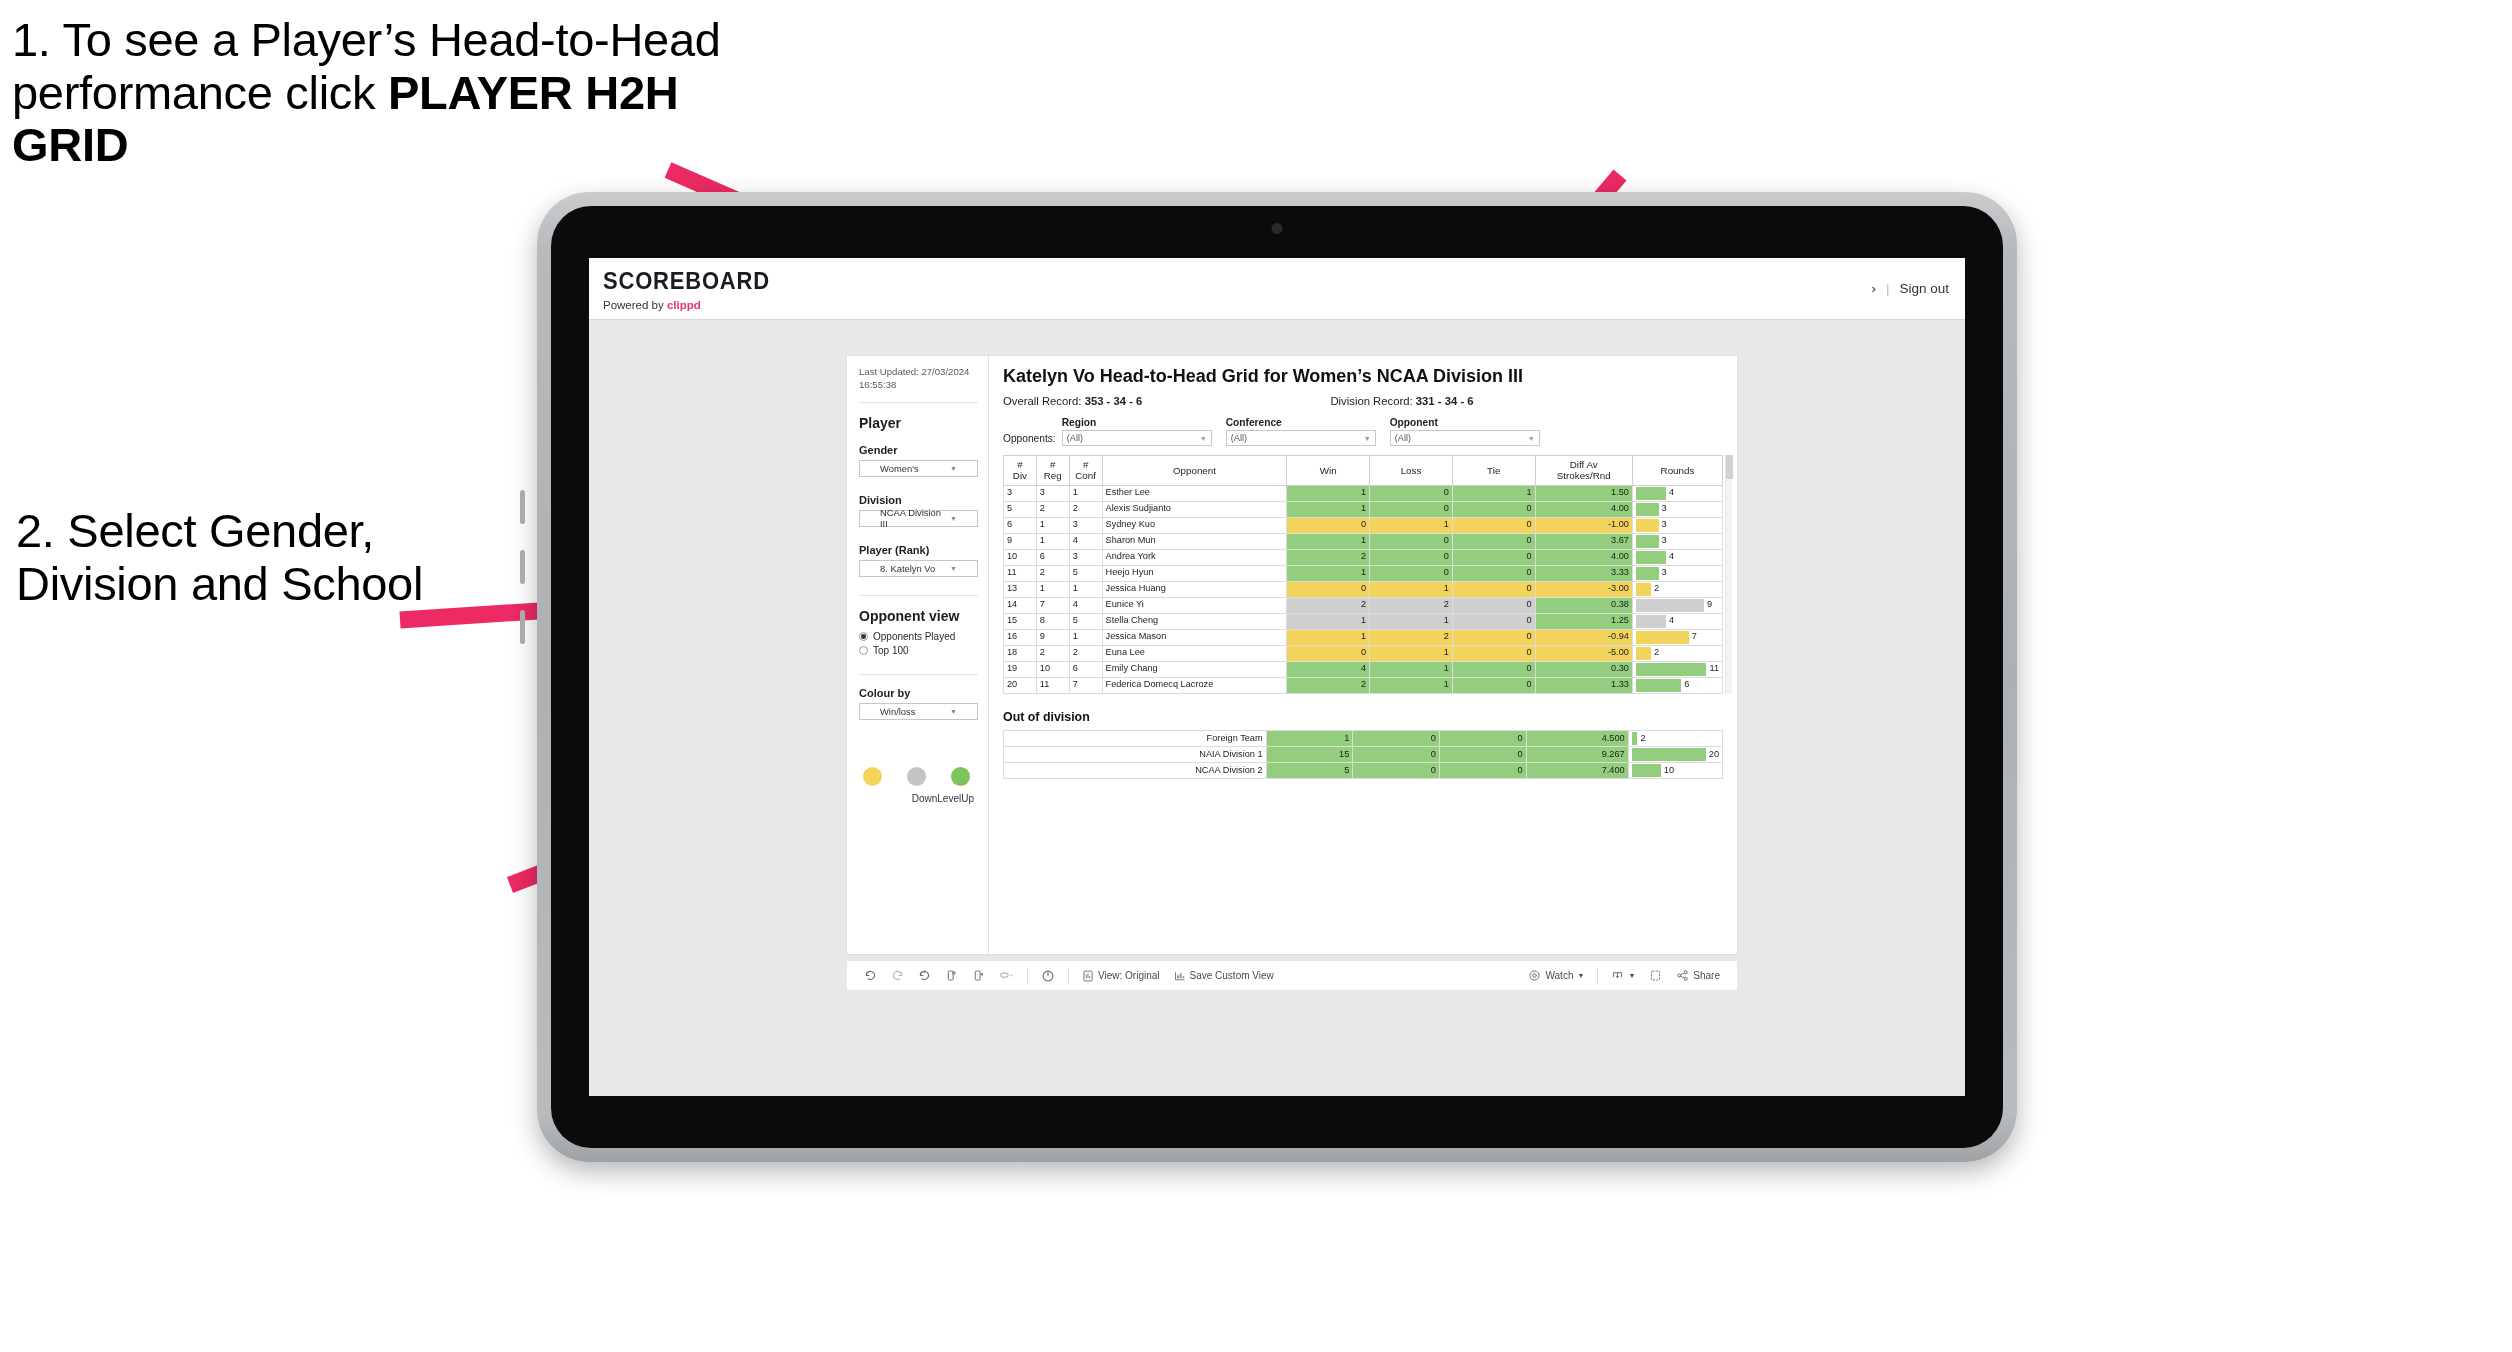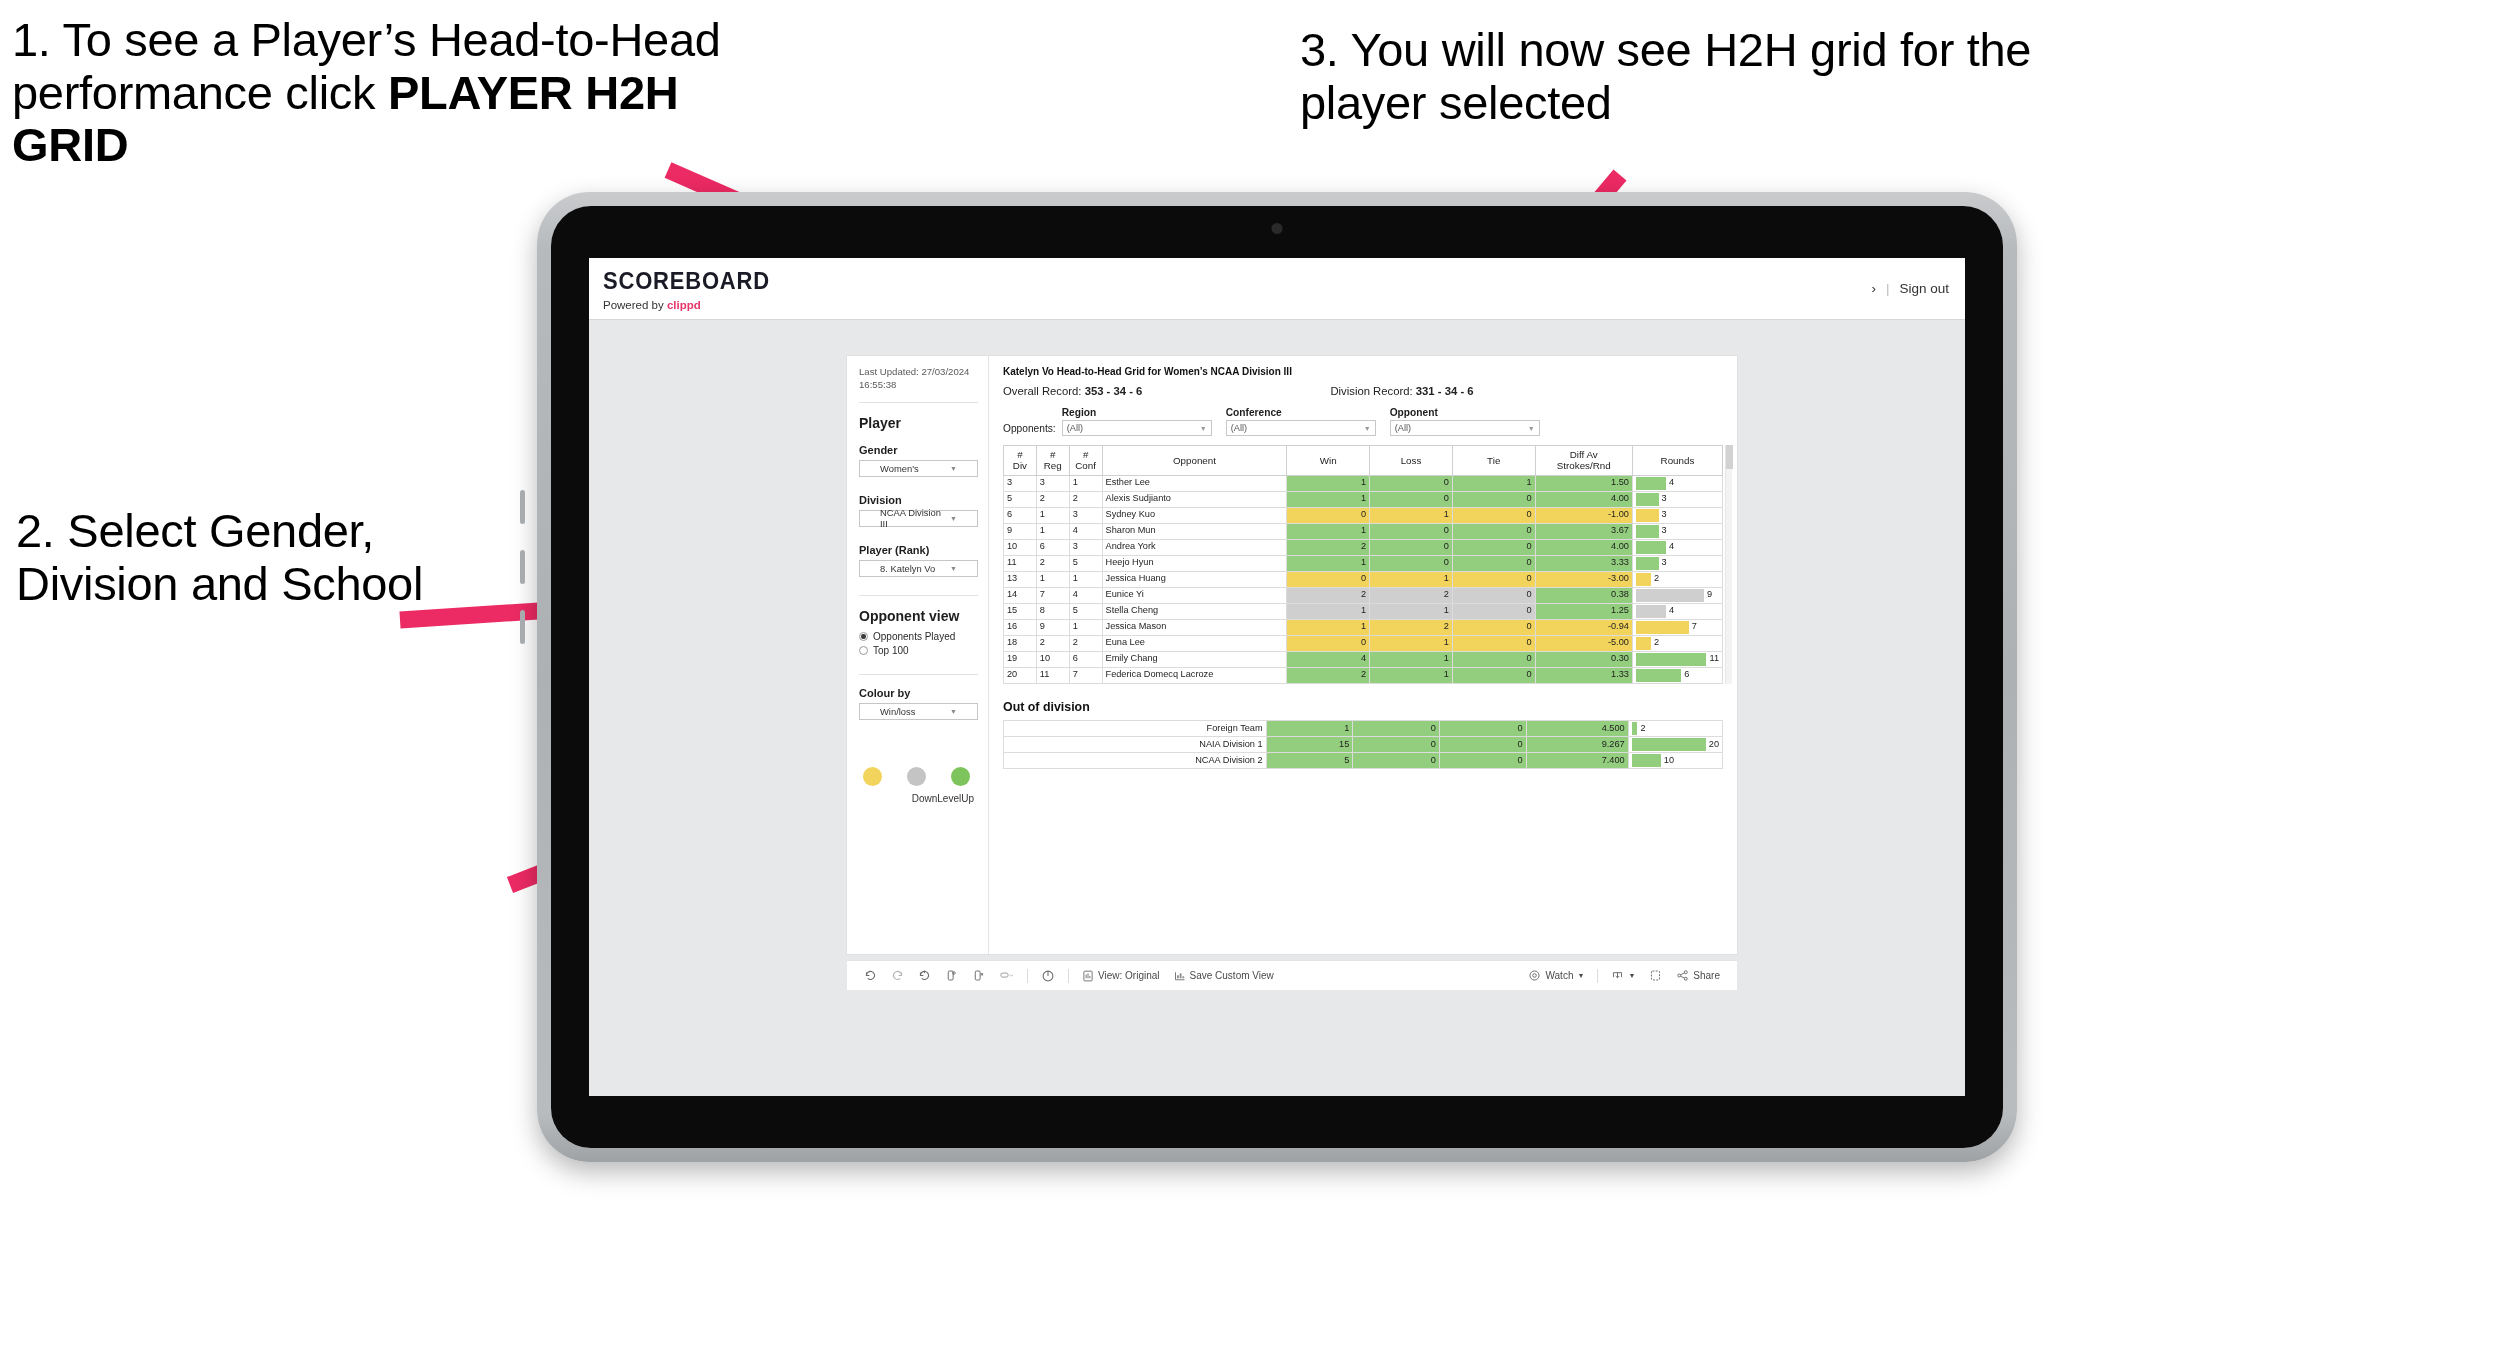--- a/index.html
+++ b/index.html
@@ -120,21 +120,21 @@
   .radio-row { display:flex; align-items:center; gap:5px; margin-bottom:3px; font-size:10px; color:#2a2a2a; }
   .rdo { width:9px; height:9px; border-radius:50%; border:1px solid #9a9a9a; background:#fff;
          display:flex; align-items:center; justify-content:center; flex:none; }
   .rdo.on::after { content:""; width:4.5px; height:4.5px; border-radius:50%; background:#3b3b3b; }
   .legend-dots { display:flex; justify-content:space-between; padding: 30px 8px 0 4px; }
   .ldot { width:19px; height:19px; border-radius:50%; }
   .legend-labels { display:flex; justify-content:flex-end; padding: 7px 4px 0 0px; font-size:10px; color:#333; }
 
   
   .main { flex:1; padding: 10px 14px 0 14px; position:relative; display:flex; flex-direction:column; }
-  .viz-title { font-size: 10px; font-weight:600; color:#111; margin-bottom: 8px; }
+  .viz-title { font-size: 18px; font-weight:600; color:#111; margin-bottom: 8px; }
   .records { display:flex; font-size: 11.3px; color:#222; margin-bottom: 10px; }
   .records .rec2 { margin-left: 188px; }
   .records b { font-weight:700; }
 
   .filterrow { display:flex; align-items:flex-end; gap:0; margin-bottom: 9px; }
   .fl-label { font-size: 10.2px; color:#222; padding-bottom:2px; margin-right: 6px; white-space:nowrap; }
   .fl-item { margin-right: 14px; }
   .fl-item h5 { font-size:10.2px; font-weight:600; color:#1d1d1d; margin-bottom:2px; }
   .fl-sel { width: 150px; height:16px; border:1px solid #c8c8c8; background:#fff;
             display:flex; align-items:center; padding:0 4px; font-size:9.2px; color:#555; }
@@ -183,21 +183,20 @@
   .tb-sep { width:1px; height:14px; background:#dcdcdc; margin: 0 6px; }
   .tb-spacer { flex: 1; }
 </style>
 </head>
 <body>
 
 <div class="stage">
 
   <div class="annot" id="annot-1"><span>1. To see a Player’s Head-to-Head performance click </span><b>PLAYER H2H GRID</b></div>
   <div class="annot" id="annot-2">2. Select Gender, Division and School</div>
-  <div class="annot" id="annot-4">3. You will now see H2H grid for the player selected</div>
 
   <svg class="arrows" viewBox="0 0 2512 1352">
     <defs>
       <marker id="ah" markerWidth="5" markerHeight="5" refX="2.2" refY="2.5" orient="auto">
         <path d="M0,0 L5,2.5 L0,5 z" fill="#ec2a63"></path>
       </marker>
     </defs>
 
     <line x1="668" y1="170" x2="1083" y2="352" stroke="#ec2a63" stroke-width="17" marker-end="url(#ah)"></line>
 

